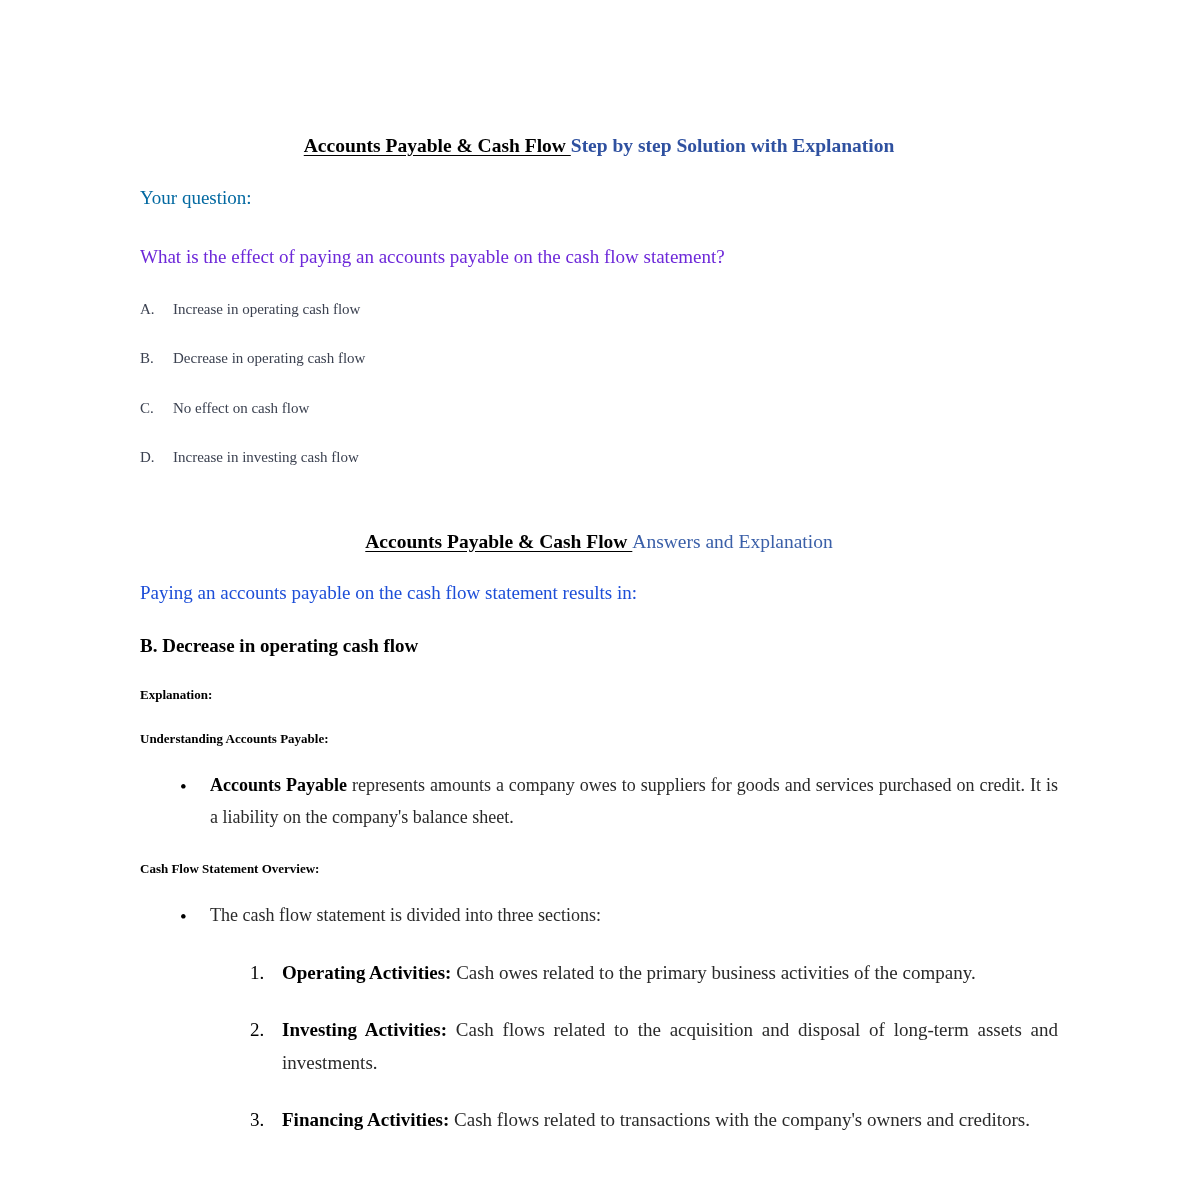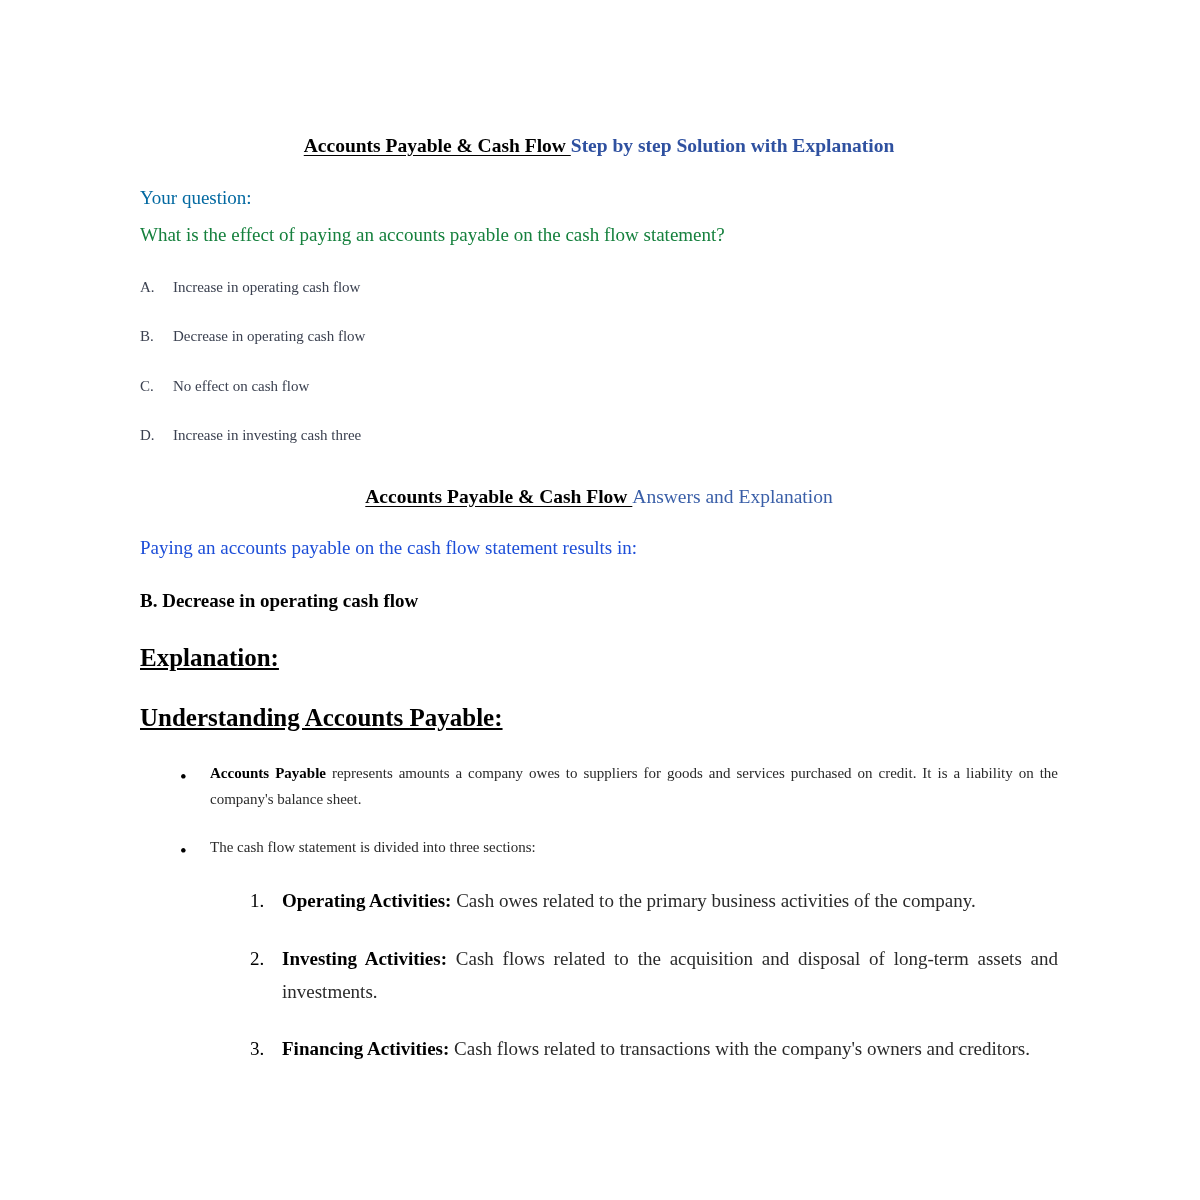--- a/index.html
+++ b/index.html
@@ -30,21 +30,21 @@
   
   .doc-title {
     text-align: center;
     font-size: 19.5px;
     line-height: 1.25;
     margin: 0;
     padding: 0;
     white-space: nowrap;
   }
   .title-block-1 { margin-top: 134px; }
-  .title-block-2 { margin-top: 39px; }
+  .title-block-2 { margin-top: 62px; }
 
   .title-black {
     color: #000000;
     font-weight: bold;
     text-decoration: underline;
     text-underline-offset: 3px;
   }
   .title-blue-bold {
     color: #2f51a0;
     font-weight: bold;
@@ -58,22 +58,22 @@
   .para {
     font-size: 19px;
     line-height: 1.3;
     margin: 0;
   }
   .para-your-question {
     color: #0369a1;
     margin-top: 28px;
   }
   .para-question {
-    color: #15803d;
-    margin-top: 12px;
+    color: #6d28d9;
+    margin-top: 34px;
   }
   .option-row {
     color: #3b4150;
     font-size: 15px;
     margin-top: 30px;
     line-height: 1.3;
   }
   .option-letter {
     display: inline-block;
     width: 33px;
@@ -84,37 +84,36 @@
     margin-top: 27px;
   }
   .para-answer-bold {
     color: #000000;
     font-weight: bold;
     margin-top: 28px;
   }
   .section-head {
     color: #000000;
     font-weight: bold;
-    font-size: 25px;
+    font-size: 13px;
     margin-top: 28px;
     line-height: 1.3;
-    text-decoration: underline;
   }
 
   
   ul.bullets {
     list-style: none;
     margin: 0;
     padding: 0;
   }
   ul.bullets > li {
     position: relative;
     margin-top: 22px;
     padding-left: 70px;   
-    font-size: 15px;
+    font-size: 18px;
     line-height: 1.75;
     color: #2a2a2a;
     text-align: justify;
   }
   ul.bullets > li::before {
     content: "\2022";
     position: absolute;
     left: 40px;
     top: 0;
     font-size: 19px;
@@ -165,41 +164,42 @@
     <div class="option-row">
       <span class="option-letter">A.</span><span>Increase in operating cash flow</span>
     </div>
     <div class="option-row">
       <span class="option-letter">B.</span><span>Decrease in operating cash flow</span>
     </div>
     <div class="option-row">
       <span class="option-letter">C.</span><span>No effect on cash flow</span>
     </div>
     <div class="option-row">
-      <span class="option-letter">D.</span><span>Increase in investing cash three</span>
+      <span class="option-letter">D.</span><span>Increase in investing cash flow</span>
     </div>
 
     <div class="doc-title title-block-2">
       <span class="title-black"> Accounts Payable &amp; Cash Flow </span><span class="title-blue-regular">Answers and Explanation</span>
     </div>
 
     <p class="para para-results">Paying an accounts payable on the cash flow statement results in:</p>
 
     <p class="para para-answer-bold">B. Decrease in operating cash flow</p>
 
     <p class="section-head">Explanation:</p>
 
     <p class="section-head">Understanding Accounts Payable:</p>
 
     <ul class="bullets">
       <li>
         <span class="lead-bold">Accounts Payable</span><span> represents amounts a company owes to suppliers for goods and services purchased on credit. It is a liability on the company's balance sheet.</span>
       </li>
     </ul>
 
+    <p class="section-head">Cash Flow Statement Overview:</p>
 
     <ul class="bullets">
       <li class="no-justify">
         <span>The cash flow statement is divided into three sections:</span>
       </li>
     </ul>
 
     <ol class="numbers">
       <li>
         <span class="num">1.</span><span class="lead-bold">Operating Activities:</span><span> Cash owes related to the primary business activities of the company.</span>

